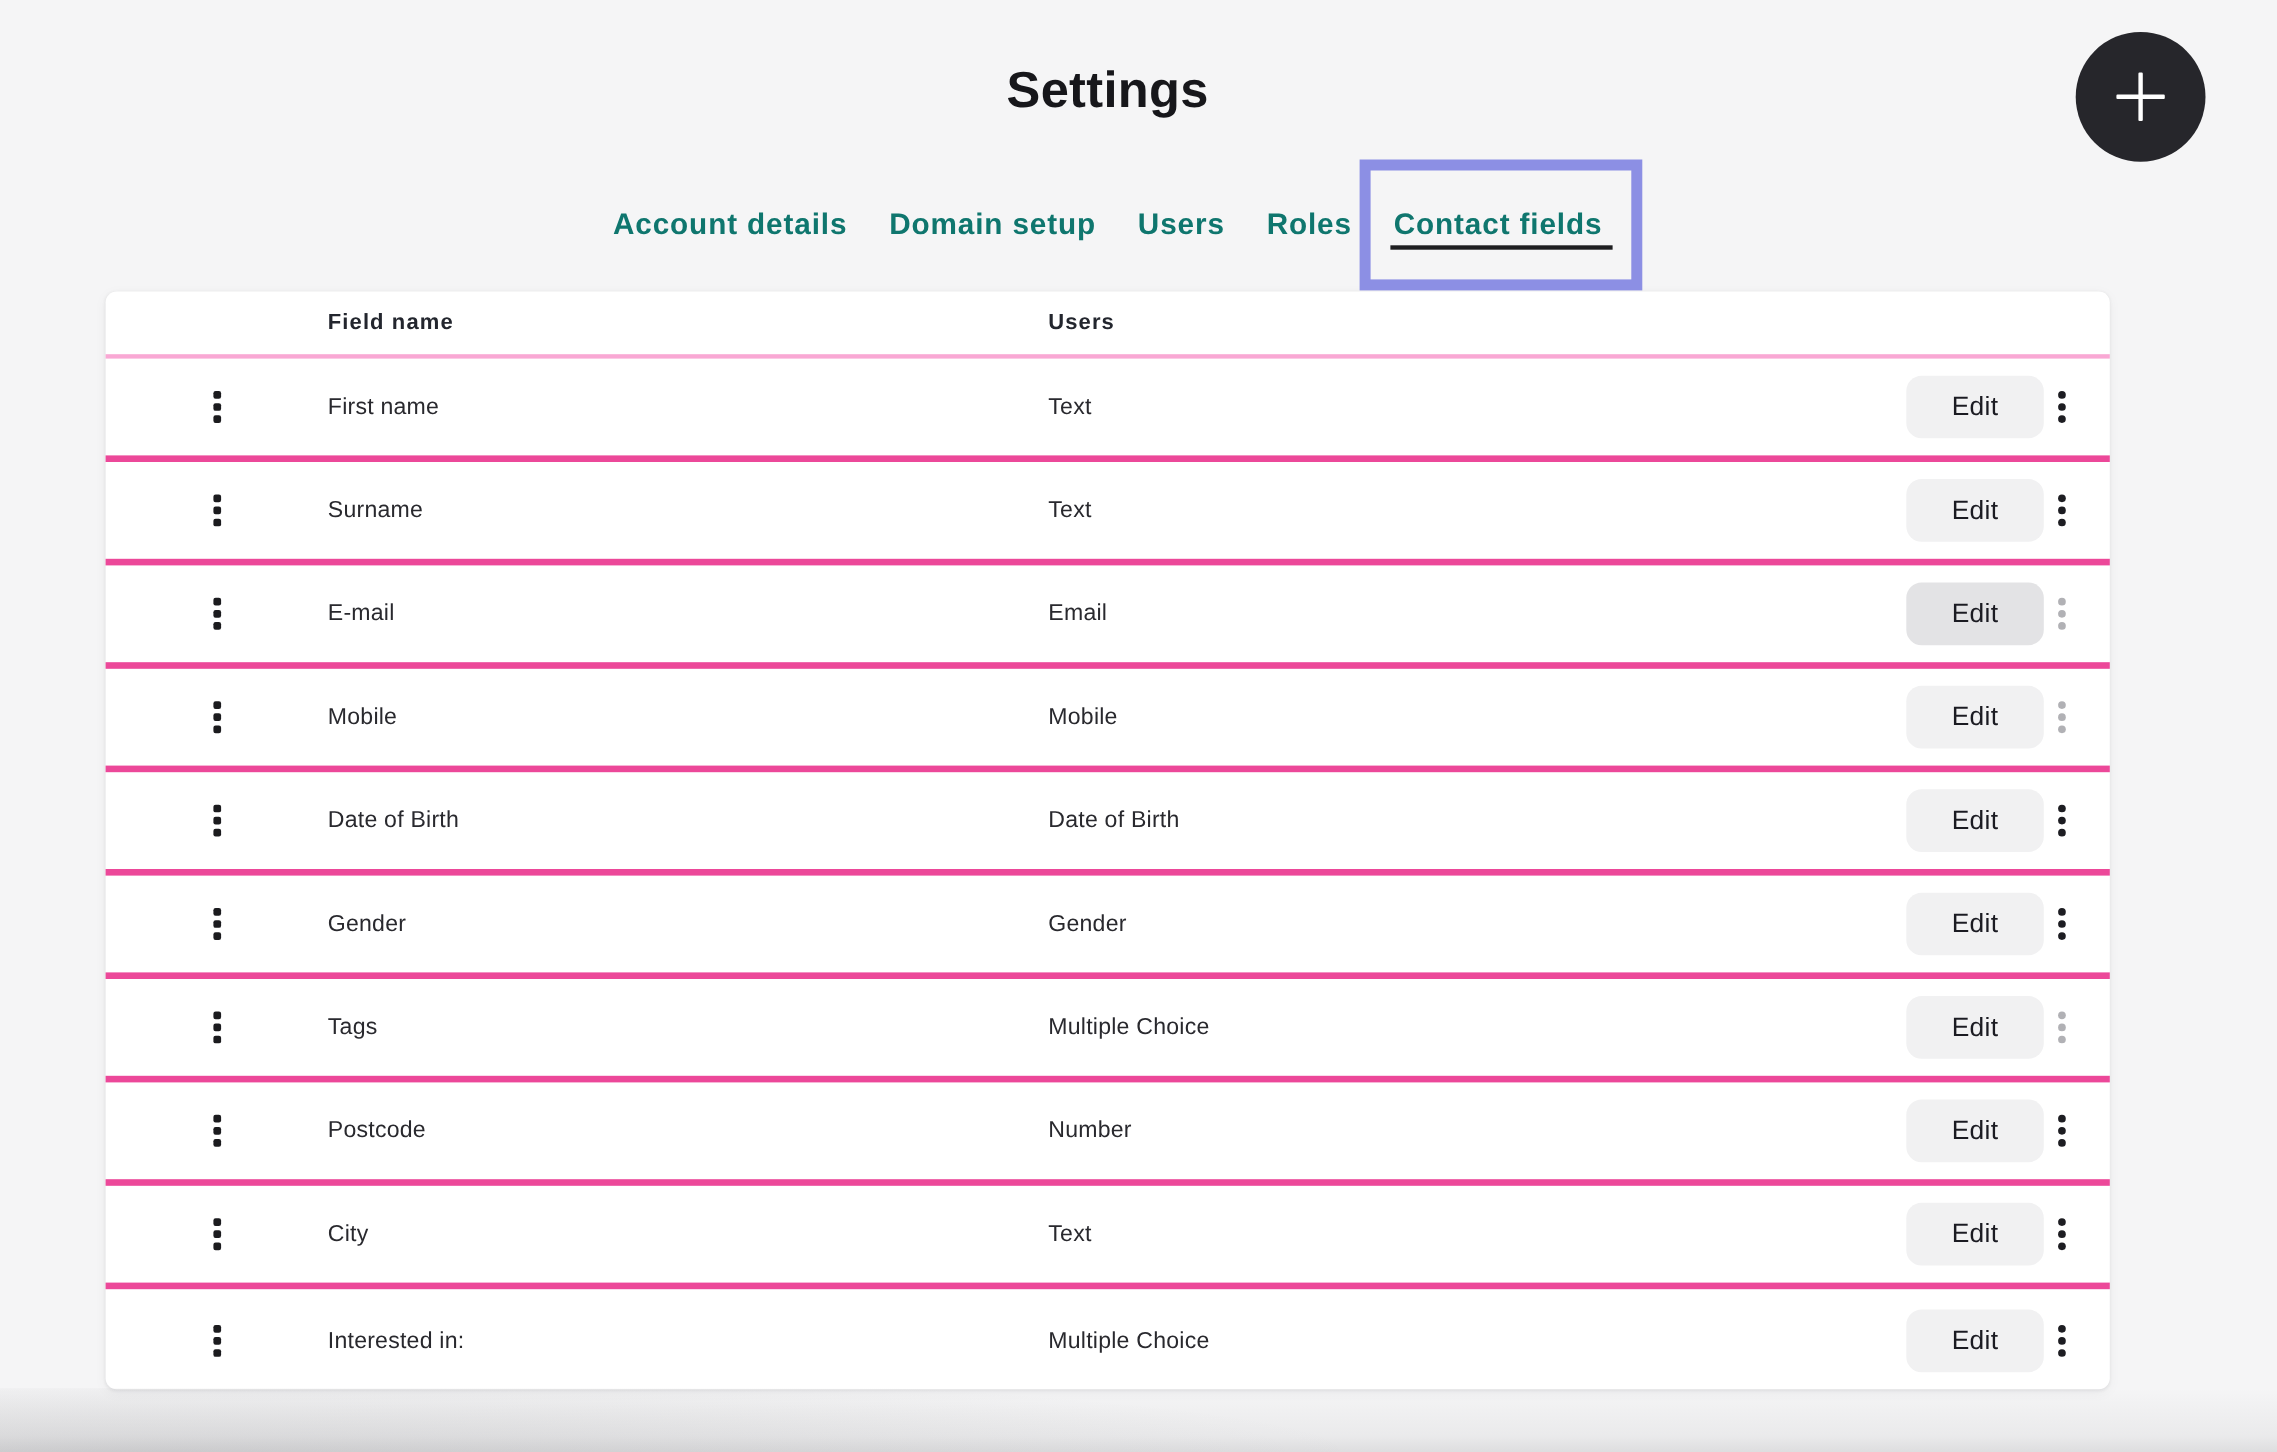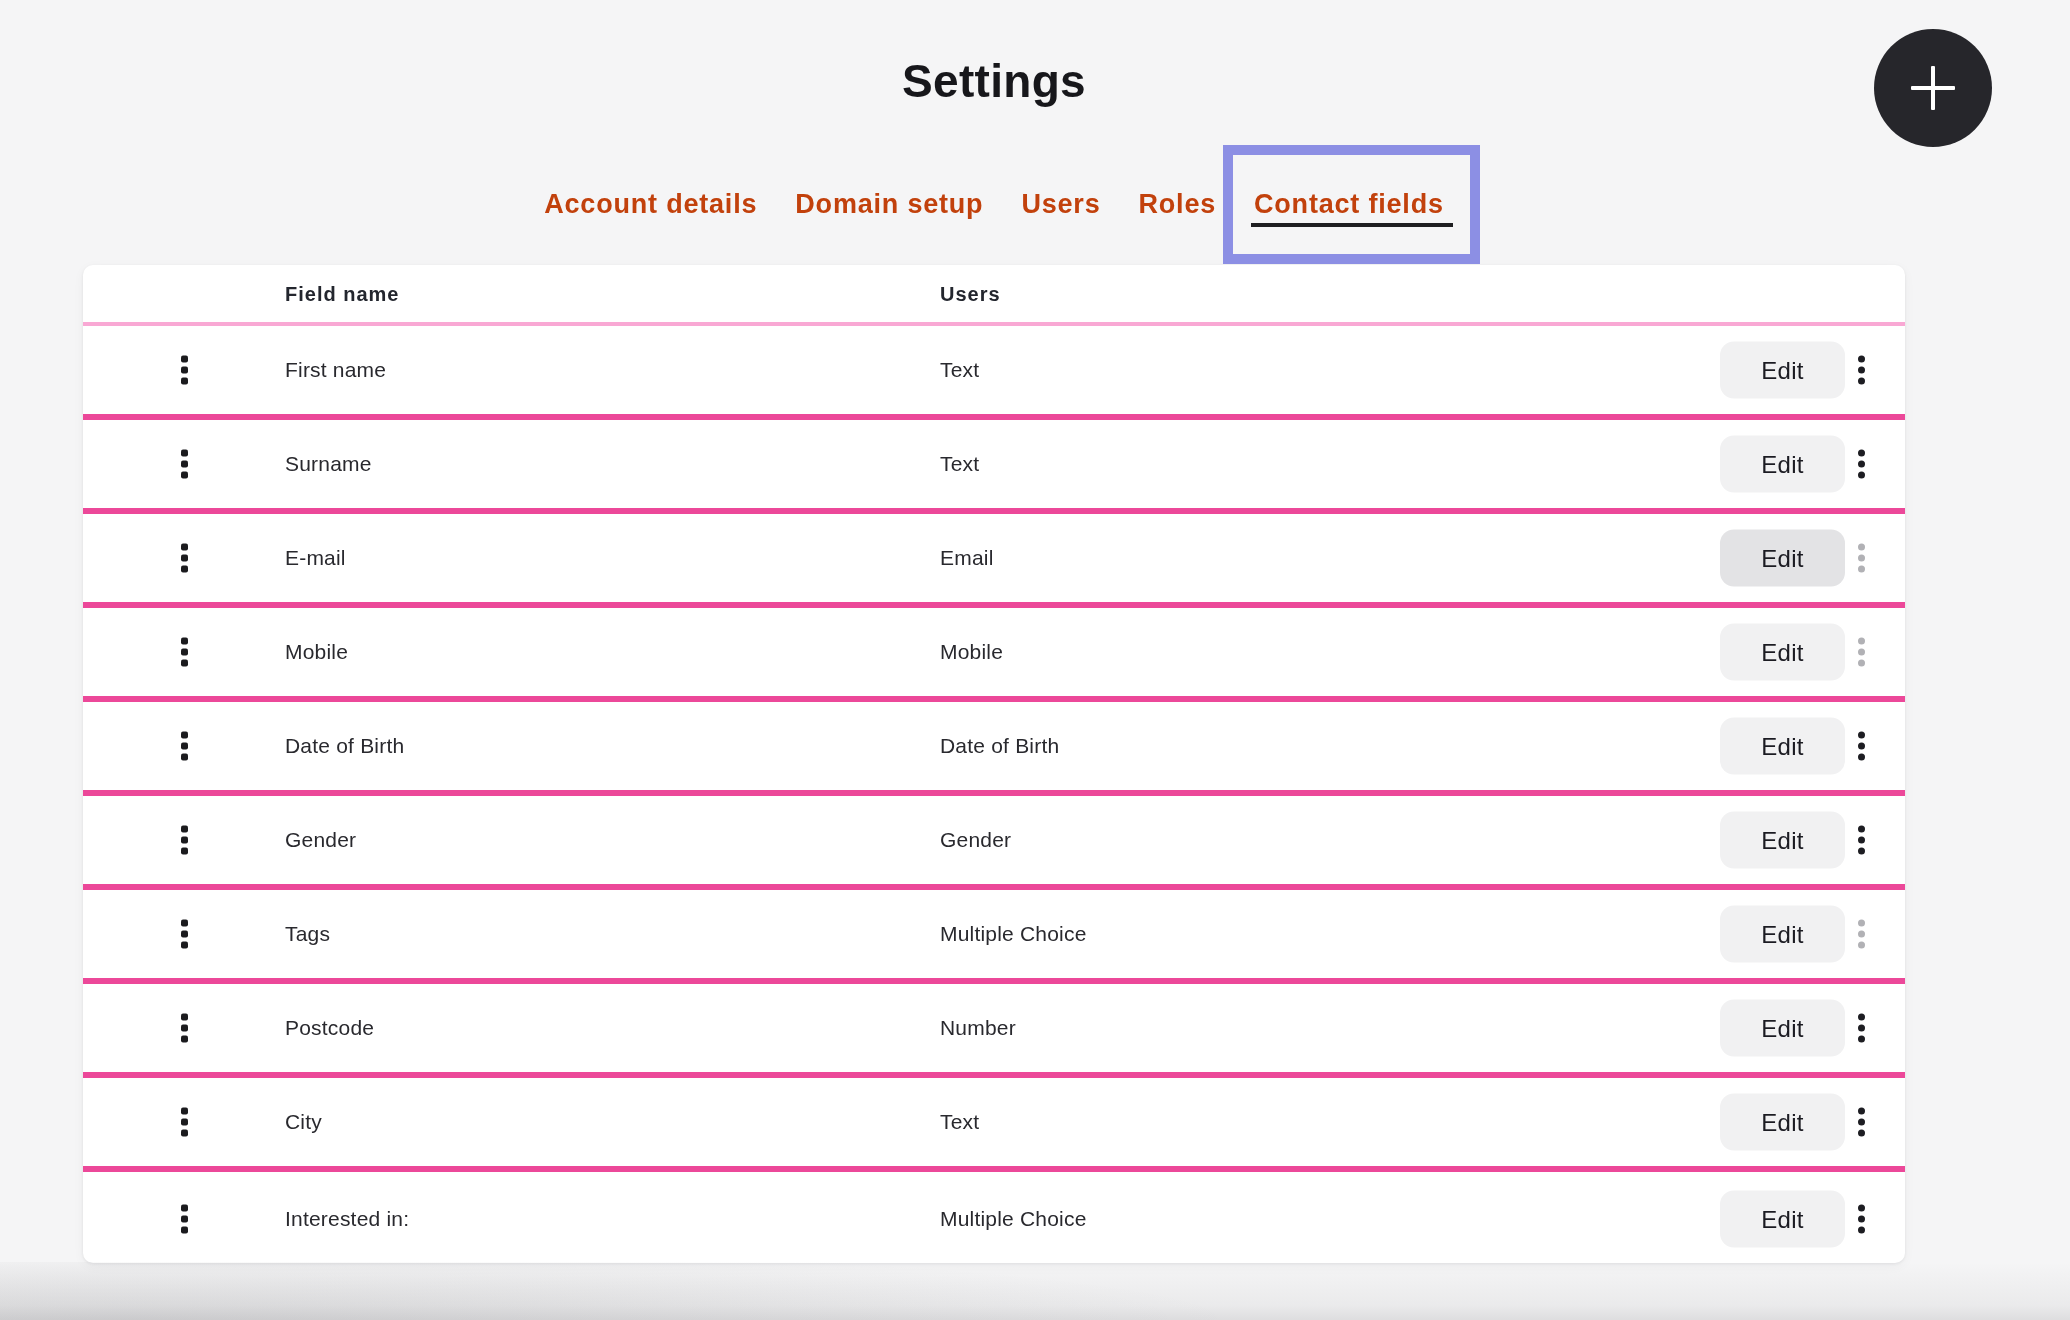--- a/index.html
+++ b/index.html
@@ -2,21 +2,21 @@
 <html style="--page-bg: #f5f5f6; --card-bg: #ffffff; --highlight: #8c8fe4; --underline: #1e1e21; --fab-bg: #26262b; --edit-bg: #f1f1f2; --edit-pressed-bg: #e3e3e5; --kebab: #1d1d22; --kebab-disabled: #b1b1b5;"><head>
 <meta charset="utf-8">
 <style>
   html,body { margin:0; padding:0; }
   body {
     width:2070px; height:1320px; position:relative; overflow:hidden;
     background:var(--page-bg,#f5f5f6);
     font-family:"Liberation Sans", sans-serif;
     -webkit-font-smoothing:antialiased;
   }
-  .content { position:absolute; left:83px; top:0; width:1822px; height:1320px; }
+  .content { position:absolute; left:96px; top:0; width:1822px; height:1320px; }
 
   
   .page-title {
     position:absolute; top:54px; left:0; width:100%;
     text-align:center; font-size:46px; font-weight:700;
     letter-spacing:0.3px; color:#17171b; margin:0;
   }
 
   
   .fab {
@@ -30,21 +30,21 @@
     transform:translate(-50%,-50%); background:#fff; border-radius:1px;
   }
   .plus::before { width:44px; height:4px; }
   .plus::after  { width:4px; height:44px; }
 
   
   .tabs {
     position:absolute; top:188px; left:0; width:100%;
     display:flex; justify-content:center; align-items:flex-start; gap:38px;
   }
-  .tab { position:relative; cursor:pointer; color:#c2410c; }
+  .tab { position:relative; cursor:pointer; color:#0f766e; }
   .tab-label {
     display:block; font-size:27px; font-weight:700;
     letter-spacing:0.8px; line-height:32px; white-space:nowrap;
   }
   .tab-underline {
     display:block; height:4px; margin-top:3px;
     width:calc(100% + 12px); margin-left:-3px;
     background:var(--underline,#1e1e21);
   }
   .hl-box {

